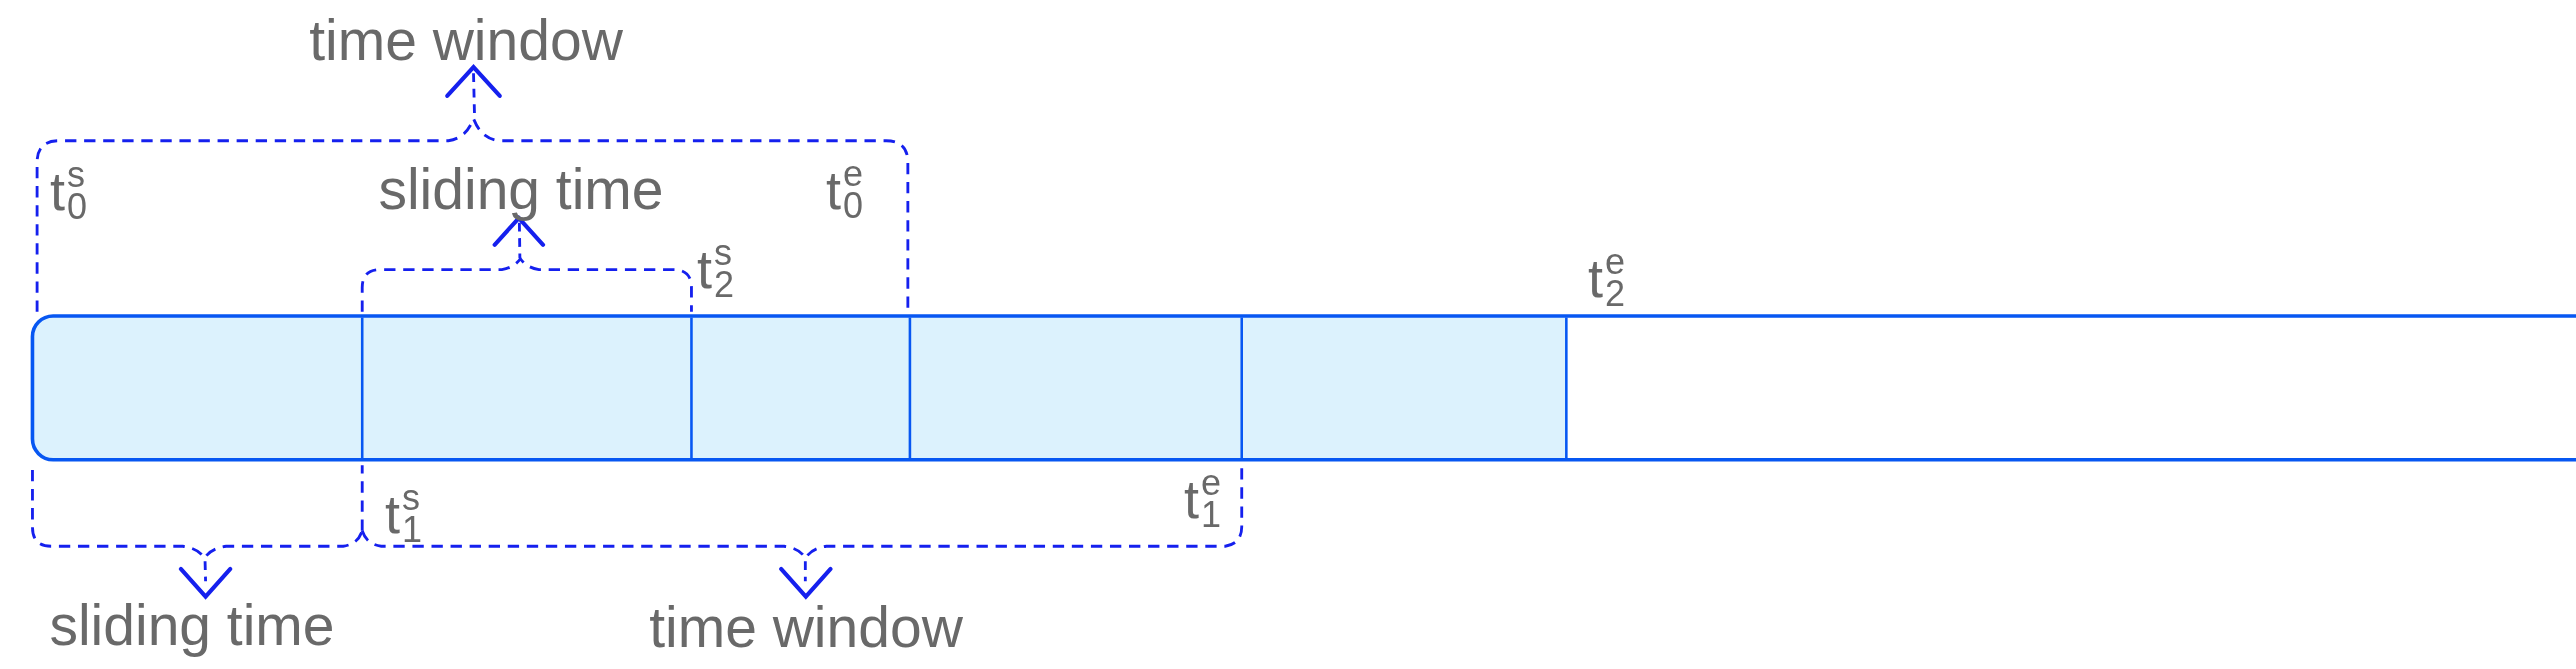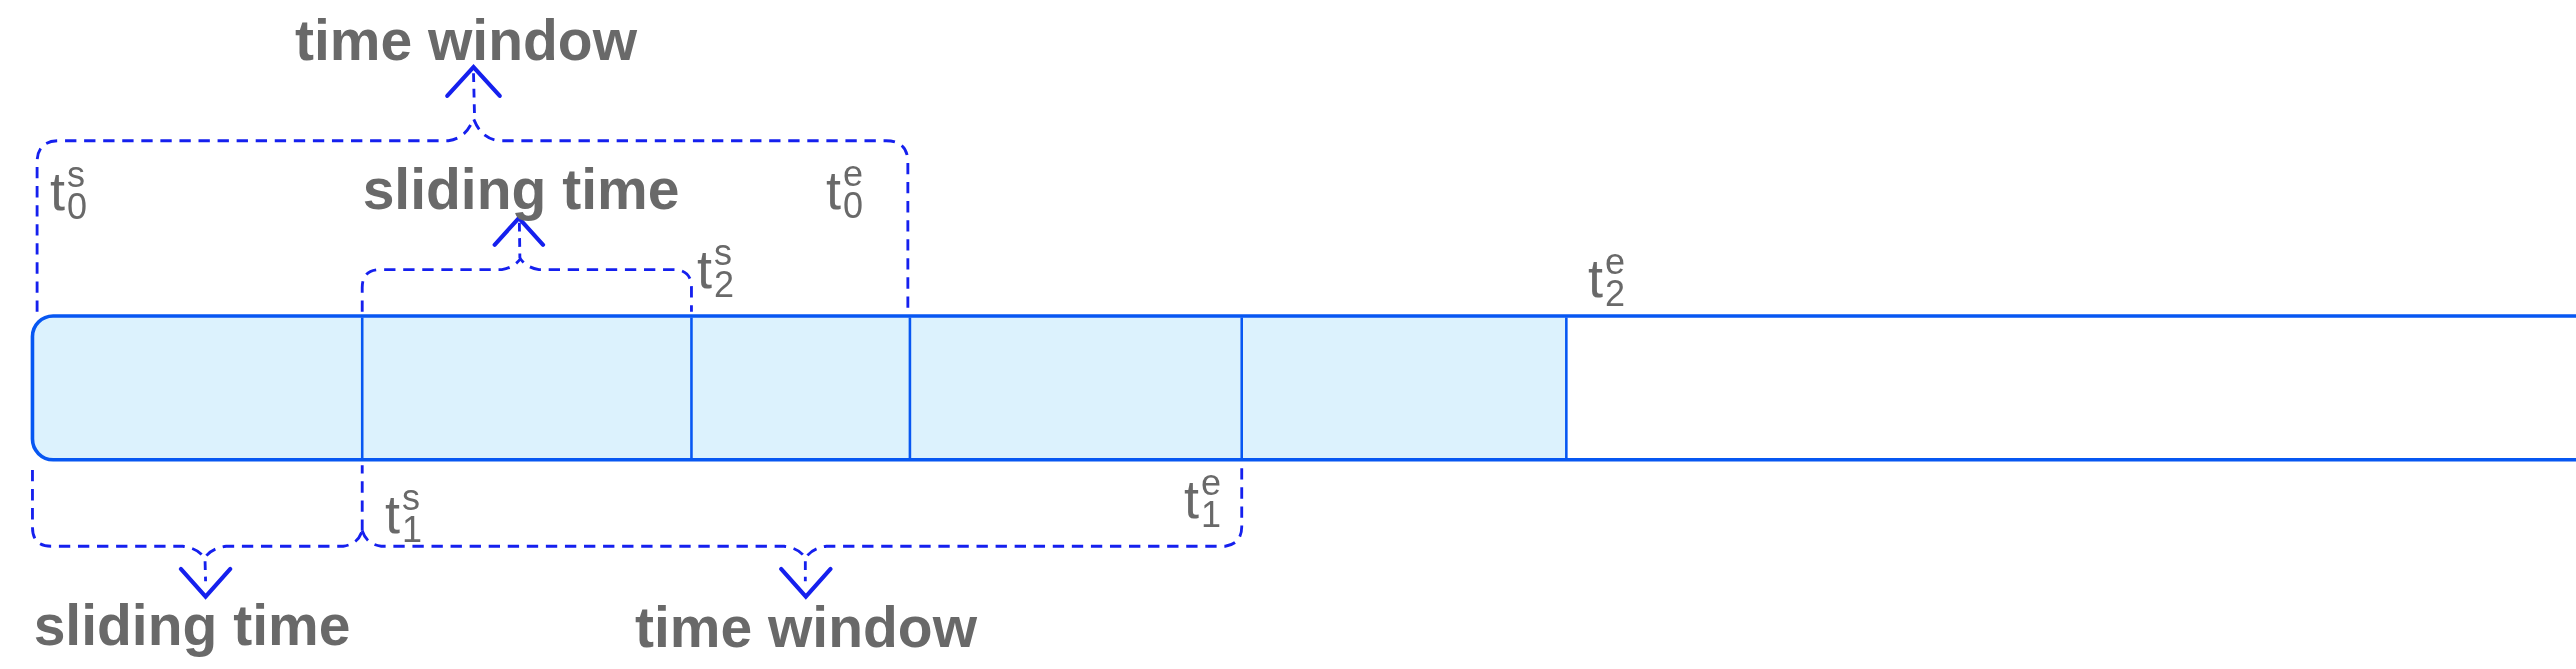--- a/index.html
+++ b/index.html
@@ -23,21 +23,21 @@
   .divider{stroke:var(--bar-border);stroke-width:5;}
   .dashed{fill:none;stroke:var(--dash-blue);stroke-width:5.5;stroke-dasharray:22 15;}
   .stem{fill:none;stroke:var(--dash-blue);stroke-width:5.5;stroke-dasharray:17 13;}
   .chevron{fill:none;stroke:var(--dash-blue);stroke-width:8;stroke-linecap:round;stroke-linejoin:miter;}
   .biglabel{
     position:absolute;
     font-size:57px;line-height:1;letter-spacing:0px;
     color:var(--label-gray);
     white-space:nowrap;
     transform:translateX(-50%);
-    font-weight:700;
+    font-weight:400;
     text-align:right;
   }
   .tmark{
     position:absolute;
     display:inline-flex;align-items:center;
     color:var(--label-gray);
     white-space:nowrap;
   }
   .tmark .base{font-size:54px;line-height:54px;}
   .tmark .stack{display:inline-flex;flex-direction:column;font-size:36px;line-height:32px;margin-left:2.1px;}

